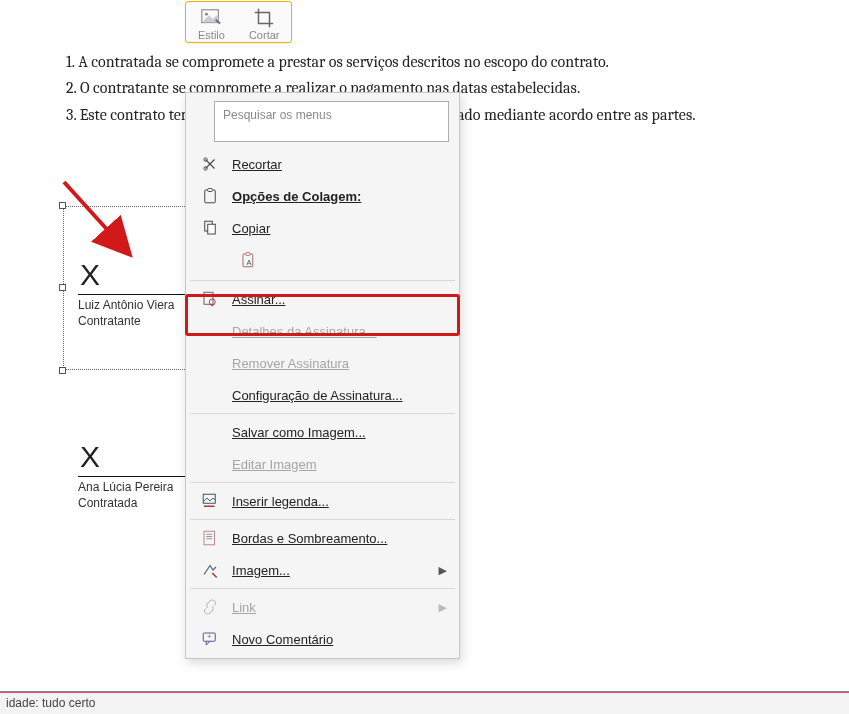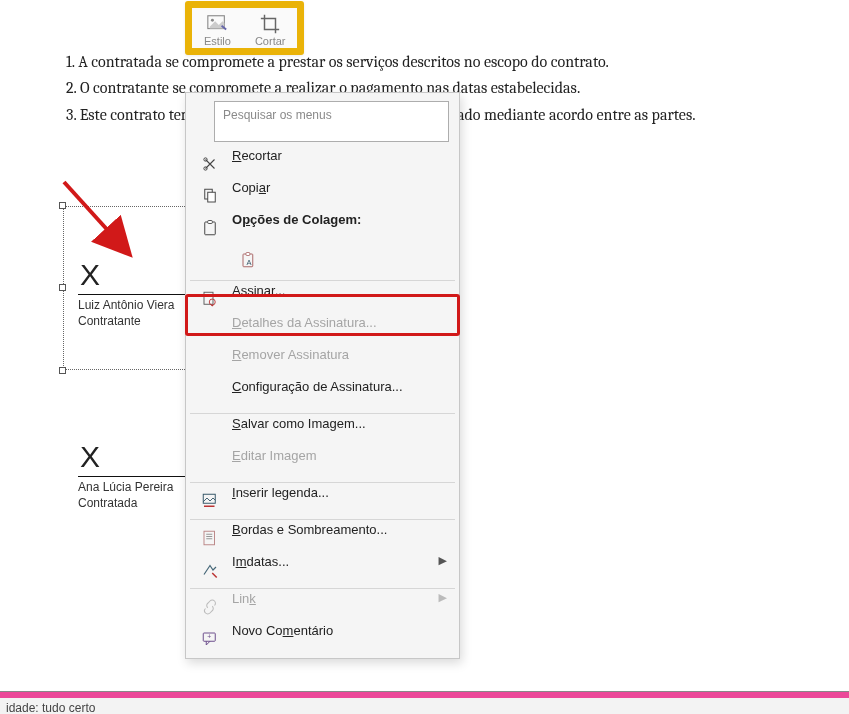--- a/index.html
+++ b/index.html
@@ -74,21 +74,21 @@
     position: absolute;
     left: 52px;
     top: 176px;
   }
 
   
   .mini-toolbar {
     position: absolute;
     left: 185px;
     top: 1px;
-    border: 7px solid #eab308;
+    border: 1px solid #eab308;
     background: #fafafa;
     border-radius: 3px;
     display: flex;
     padding: 3px 2px 1px 2px;
     gap: 4px;
     box-shadow: 0 1px 3px rgba(0,0,0,.08);
   }
   .mini-item {
     display: flex;
     flex-direction: column;
@@ -116,26 +116,28 @@
     height: 41px;
     border: 1px solid #adadad;
     background: #fff;
     padding: 0 8px;
     line-height: 26px;
     color: #8a8a8a;
     font-size: 12px;
   }
   .menu-item {
     display: flex;
+    align-items: center;
     height: 32px;
     padding: 0 10px 0 12px;
     font-size: 13px;
     color: #222;
     cursor: default;
     position: relative;
+    text-decoration: underline;
   }
   .menu-item.disabled { color: #a5a5a5; }
   .menu-item .icon-slot {
     width: 24px;
     display: flex;
     justify-content: center;
     align-items: center;
     margin-right: 10px;
   }
   .menu-item .label .u { text-decoration: underline; }
@@ -171,21 +173,21 @@
     border: 3px solid #d11919;
     border-radius: 3px;
     pointer-events: none;
   }
 
   
   .status {
     position: absolute;
     left: 0; bottom: 0; right: 0;
     height: 22px;
-    border-top: 6px solid #ec4899;
+    border-top: 1px solid #ec4899;
     background: #f3f3f3;
     font-size: 12px;
     color: #444;
     padding-left: 6px;
     line-height: 21px;
   }
   .status-line2 {
     position: absolute; left: 0; right: 0; bottom: 22px;
     height: 1px; background: #888;
   }
@@ -263,38 +265,38 @@
     <span class="icon-slot">
       <svg class="ic" viewBox="0 0 24 24">
           <path d="M6 6 L18 18 M18 6 L6 18" stroke="#444" stroke-width="1.5" fill="none"></path>
           <circle cx="6" cy="18" r="2.2" fill="none" stroke="#444" stroke-width="1.3"></circle>
           <circle cx="6" cy="6" r="2.2" fill="none" stroke="#444" stroke-width="1.3"></circle>
         </svg>
     </span>
     <span class="label"><span class="u">R</span><span>ecortar</span></span>
   </div>
 
+  <div class="menu-item paste-header">
+    <span class="icon-slot">
+      <svg class="ic" viewBox="0 0 24 24">
+          <rect x="5" y="4" width="14" height="17" rx="1" fill="none" stroke="#444" stroke-width="1.3"></rect>
+          <rect x="9" y="2" width="6" height="4" rx="1" fill="#fff" stroke="#444" stroke-width="1.2"></rect>
+        </svg>
+    </span>
+    <span class="label"><span>O</span><span class="u">p</span><span>ções de Colagem:</span></span>
+  </div>
+
   <div class="menu-item">
     <span class="icon-slot">
       <svg class="ic" viewBox="0 0 24 24">
           <rect x="5" y="3" width="10" height="13" fill="none" stroke="#444" stroke-width="1.3"></rect>
           <rect x="9" y="7" width="10" height="13" fill="#fff" stroke="#444" stroke-width="1.3"></rect>
         </svg>
     </span>
     <span class="label"><span>Copi</span><span class="u">a</span><span>r</span></span>
-  </div>
-
-  <div class="menu-item paste-header">
-    <span class="icon-slot">
-      <svg class="ic" viewBox="0 0 24 24">
-          <rect x="5" y="4" width="14" height="17" rx="1" fill="none" stroke="#444" stroke-width="1.3"></rect>
-          <rect x="9" y="2" width="6" height="4" rx="1" fill="#fff" stroke="#444" stroke-width="1.2"></rect>
-        </svg>
-    </span>
-    <span class="label"><span>O</span><span class="u">p</span><span>ções de Colagem:</span></span>
   </div>
   <div class="paste-row">
     <div class="paste-btn">
       <svg class="ic" viewBox="0 0 24 24">
           <rect x="4" y="4" width="13" height="17" rx="1" fill="none" stroke="#a66" stroke-width="1.3"></rect>
           <rect x="8" y="2" width="5" height="4" rx="1" fill="#fff" stroke="#a66" stroke-width="1.1"></rect>
           <text x="12" y="18" font-size="10" text-anchor="middle" fill="#356">A</text>
         </svg>
     </div>
   </div>
@@ -366,21 +368,21 @@
     <span class="label"><span class="u">B</span><span>ordas e Sombreamento...</span></span>
   </div>
 
   <div class="menu-item">
     <span class="icon-slot">
       <svg class="ic" viewBox="0 0 24 24">
           <path d="M4 18 L12 6 L16 12 L20 8" fill="none" stroke="#467" stroke-width="1.6"></path>
           <path d="M15 16 L21 22" stroke="#b33" stroke-width="2"></path>
         </svg>
     </span>
-    <span class="label"><span>I</span><span class="u">m</span><span>datas...</span></span>
+    <span class="label"><span>I</span><span class="u">m</span><span>agem...</span></span>
     <span class="chev">▶</span>
   </div>
 
   <div class="sep"></div>
 
   <div class="menu-item disabled">
     <span class="icon-slot">
       <svg class="ic" viewBox="0 0 24 24">
           <path d="M9 13 a4 4 0 0 1 0-6 l3-3 a4 4 0 0 1 6 6 M15 11 a4 4 0 0 1 0 6 l-3 3 a4 4 0 0 1 -6 -6" fill="none" stroke="#bbb" stroke-width="1.4"></path>
         </svg>

